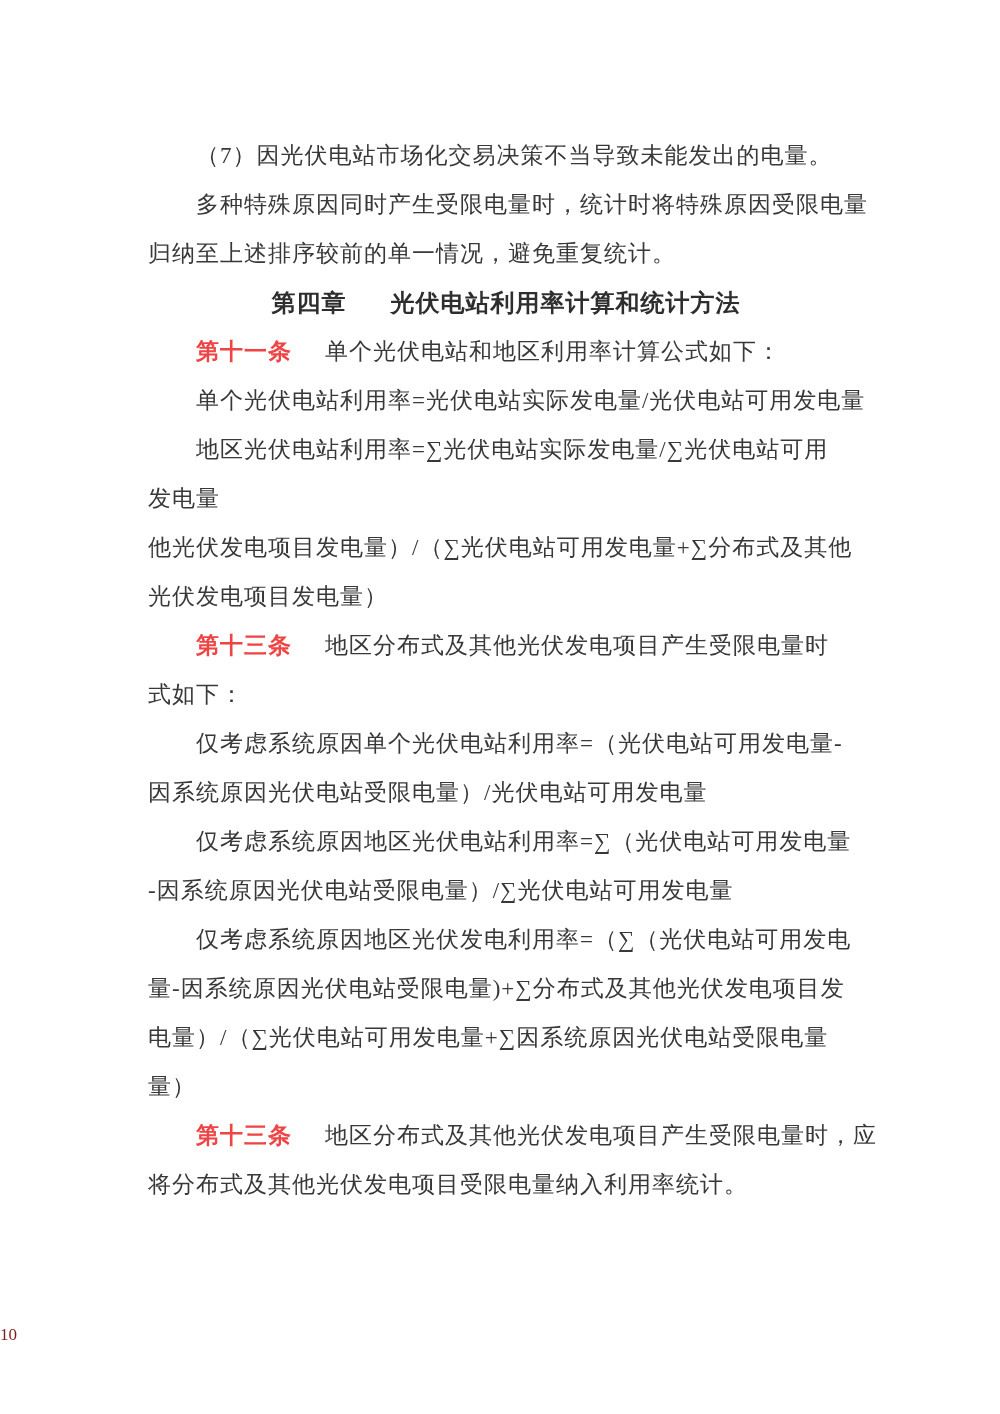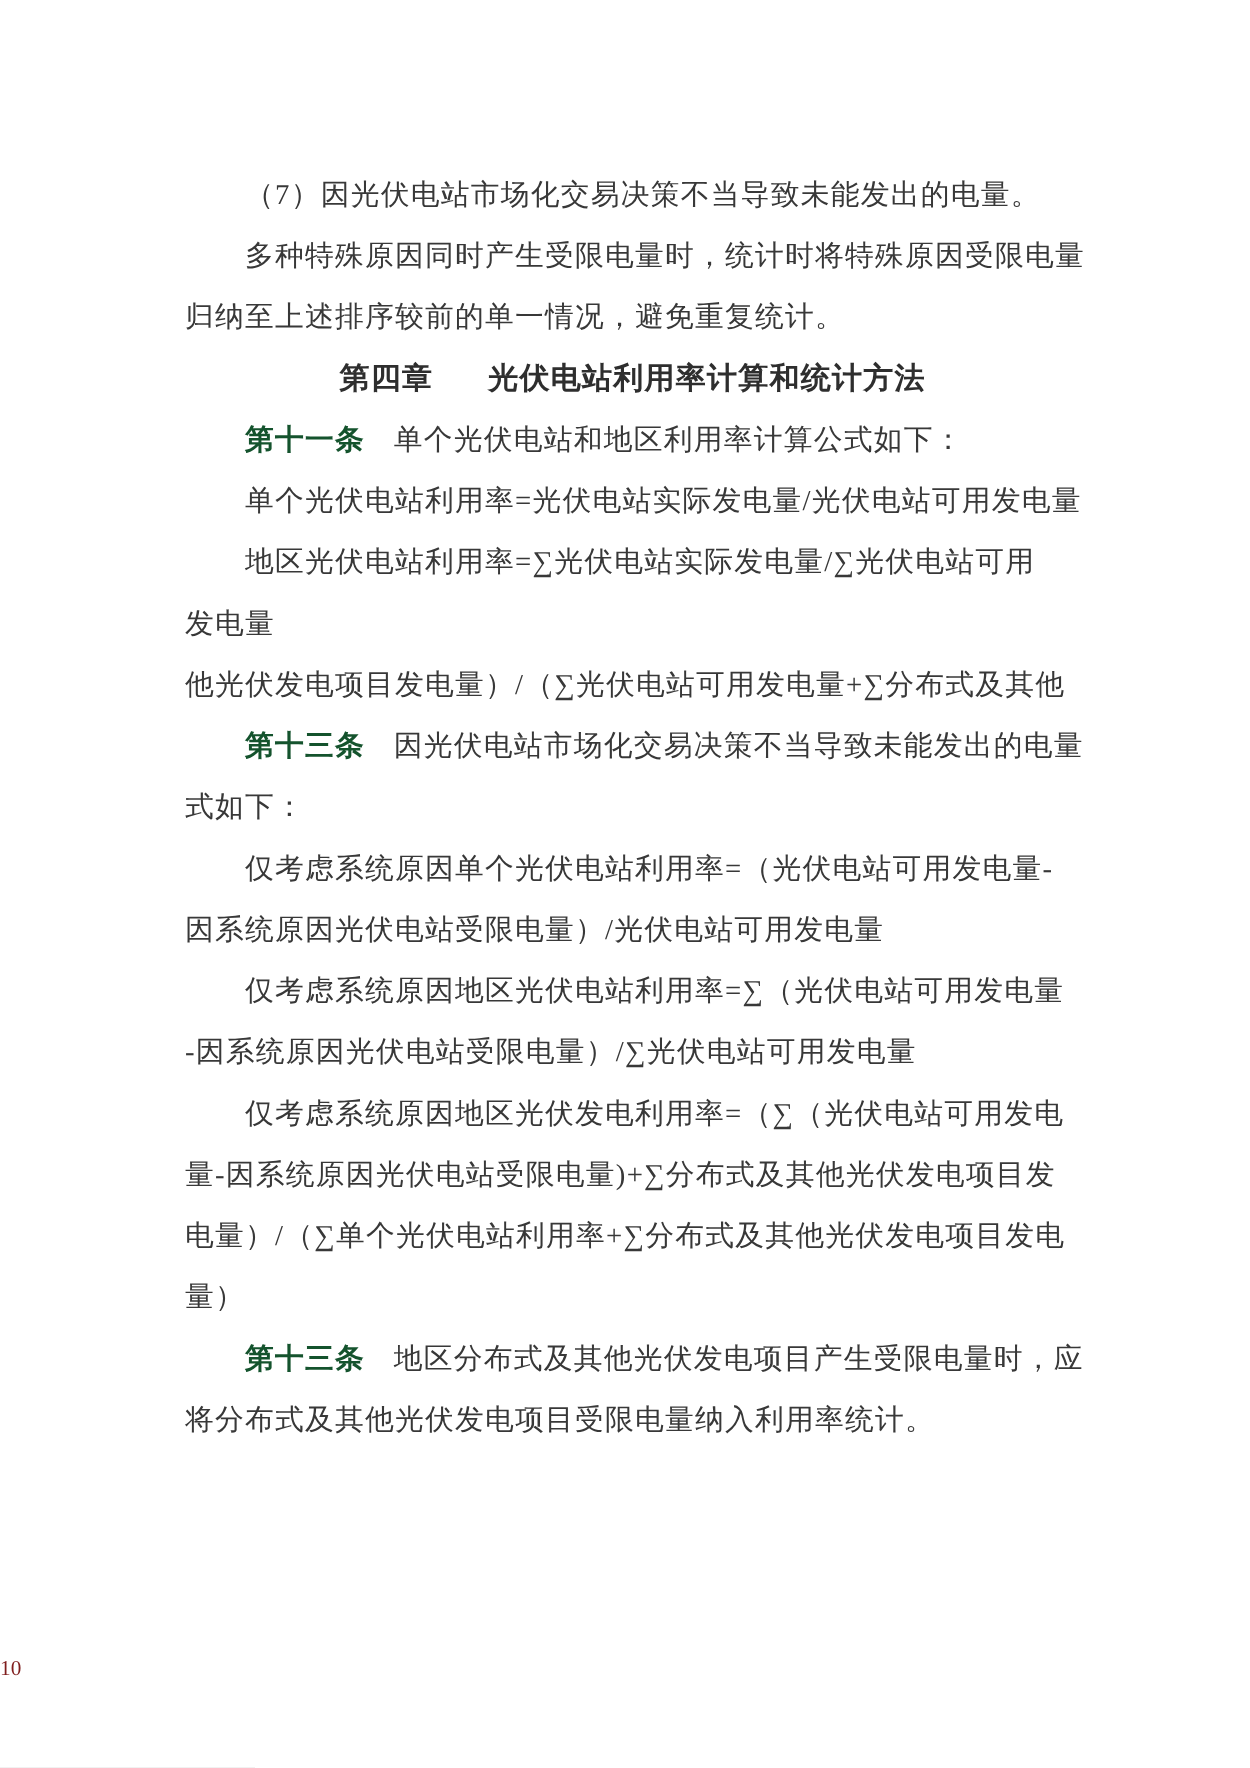--- a/index.html
+++ b/index.html
@@ -38,22 +38,22 @@
   .line.heading {
     text-align: center;
     font-weight: bold;
     font-family: "Liberation Sans", "DejaVu Sans", sans-serif;
     font-size: 24px;
     color: #2e2e2e;
   }
   .line .article-label {
     font-weight: bold;
     font-family: Liberation Mono, monospace;
-    margin-right: 23px;
-    color: #14532d;
+    margin-right: 33px;
+    color: #ef4444;
   }
   .line.heading .chapter-label {
     margin-right: 44px;
   }
   .page-number {
     position: absolute;
     top: 1296px;
     left: 0;
     width: 100%;
     height: 30px;
@@ -72,27 +72,28 @@
   <div class="doc-body">
       <div class="line indent"><span>（7）因光伏电站市场化交易决策不当导致未能发出的电量。</span></div>
       <div class="line indent"><span>多种特殊原因同时产生受限电量时，统计时将特殊原因受限电量</span></div>
       <div class="line"><span>归纳至上述排序较前的单一情况，避免重复统计。</span></div>
       <div class="line heading"><span class="chapter-label">第四章</span><span>光伏电站利用率计算和统计方法</span></div>
       <div class="line indent"><span class="article-label">第十一条</span><span>单个光伏电站和地区利用率计算公式如下：</span></div>
       <div class="line indent"><span>单个光伏电站利用率=光伏电站实际发电量/光伏电站可用发电量</span></div>
       <div class="line indent"><span>地区光伏电站利用率=∑光伏电站实际发电量/∑光伏电站可用</span></div>
       <div class="line"><span>发电量</span></div>
       <div class="line"><span>他光伏发电项目发电量）/（∑光伏电站可用发电量+∑分布式及其他</span></div>
-      <div class="line indent"><span class="article-label">第十三条</span><span>因光伏电站市场化交易决策不当导致未能发出的电量</span></div>
+      <div class="line"><span>光伏发电项目发电量）</span></div>
+      <div class="line indent"><span class="article-label">第十三条</span><span>地区分布式及其他光伏发电项目产生受限电量时</span></div>
       <div class="line"><span>式如下：</span></div>
       <div class="line indent"><span>仅考虑系统原因单个光伏电站利用率=（光伏电站可用发电量-</span></div>
       <div class="line"><span>因系统原因光伏电站受限电量）/光伏电站可用发电量</span></div>
       <div class="line indent"><span>仅考虑系统原因地区光伏电站利用率=∑（光伏电站可用发电量</span></div>
       <div class="line"><span>-因系统原因光伏电站受限电量）/∑光伏电站可用发电量</span></div>
       <div class="line indent"><span>仅考虑系统原因地区光伏发电利用率=（∑（光伏电站可用发电</span></div>
       <div class="line"><span>量-因系统原因光伏电站受限电量)+∑分布式及其他光伏发电项目发</span></div>
-      <div class="line"><span>电量）/（∑单个光伏电站利用率+∑分布式及其他光伏发电项目发电</span></div>
+      <div class="line"><span>电量）/（∑光伏电站可用发电量+∑因系统原因光伏电站受限电量</span></div>
       <div class="line"><span>量）</span></div>
       <div class="line indent"><span class="article-label">第十三条</span><span>地区分布式及其他光伏发电项目产生受限电量时，应</span></div>
       <div class="line"><span>将分布式及其他光伏发电项目受限电量纳入利用率统计。</span></div>
     </div>
   <div class="page-number">10</div>
 </div>
 
 </body></html>

